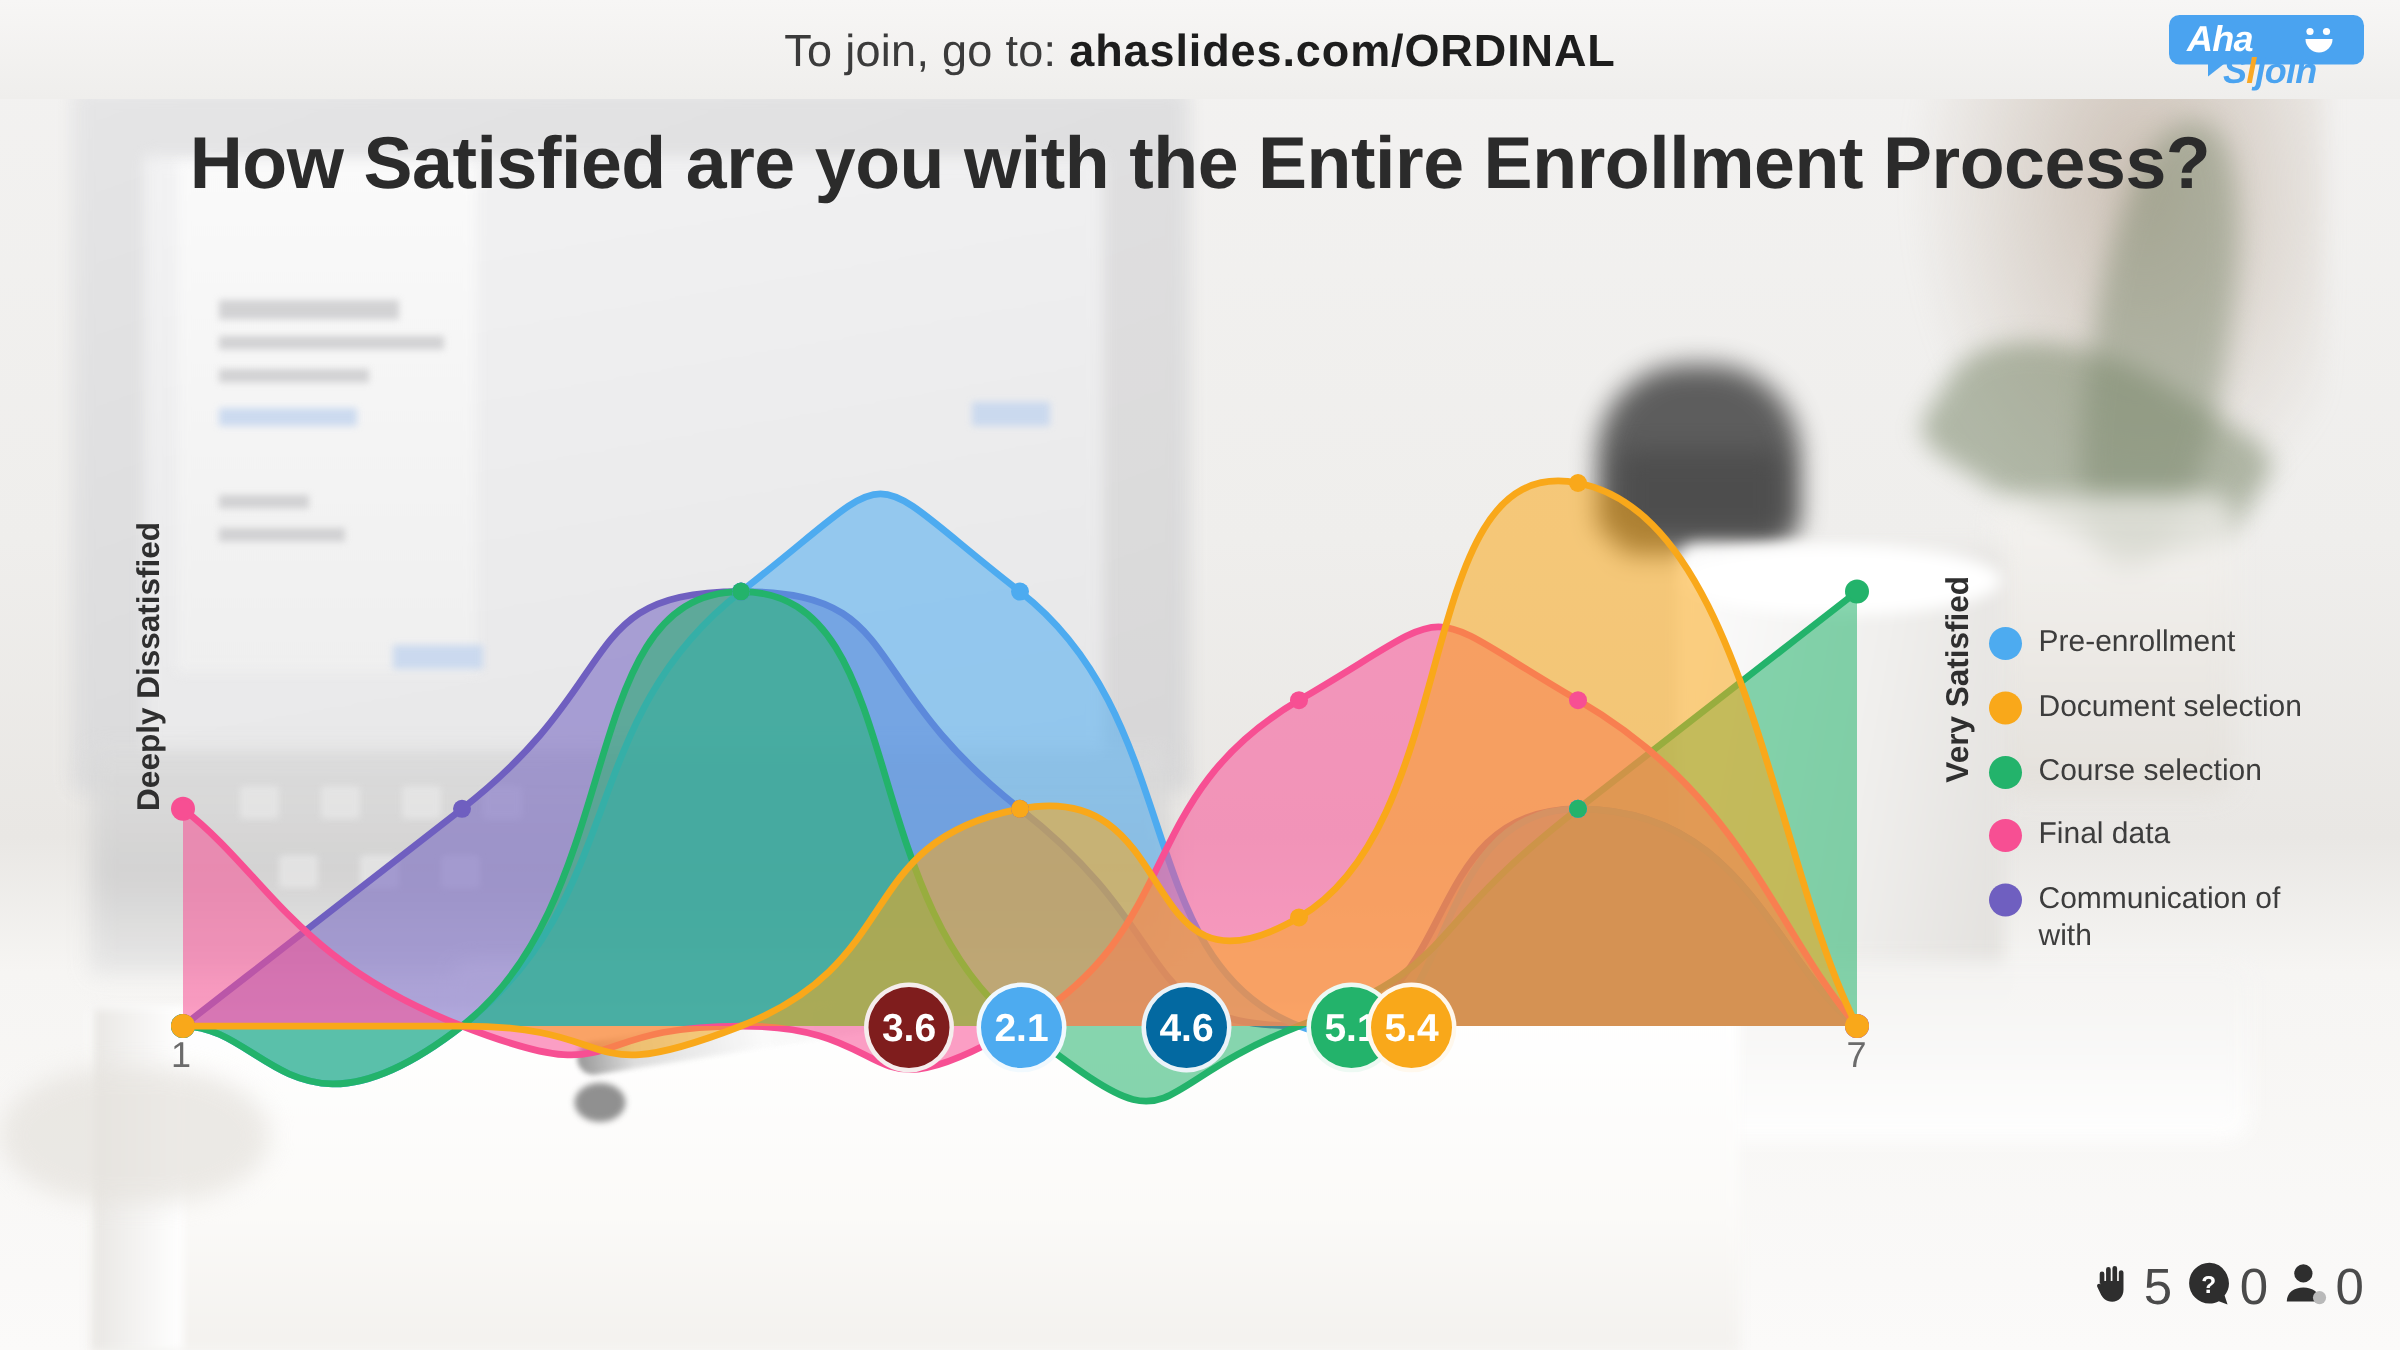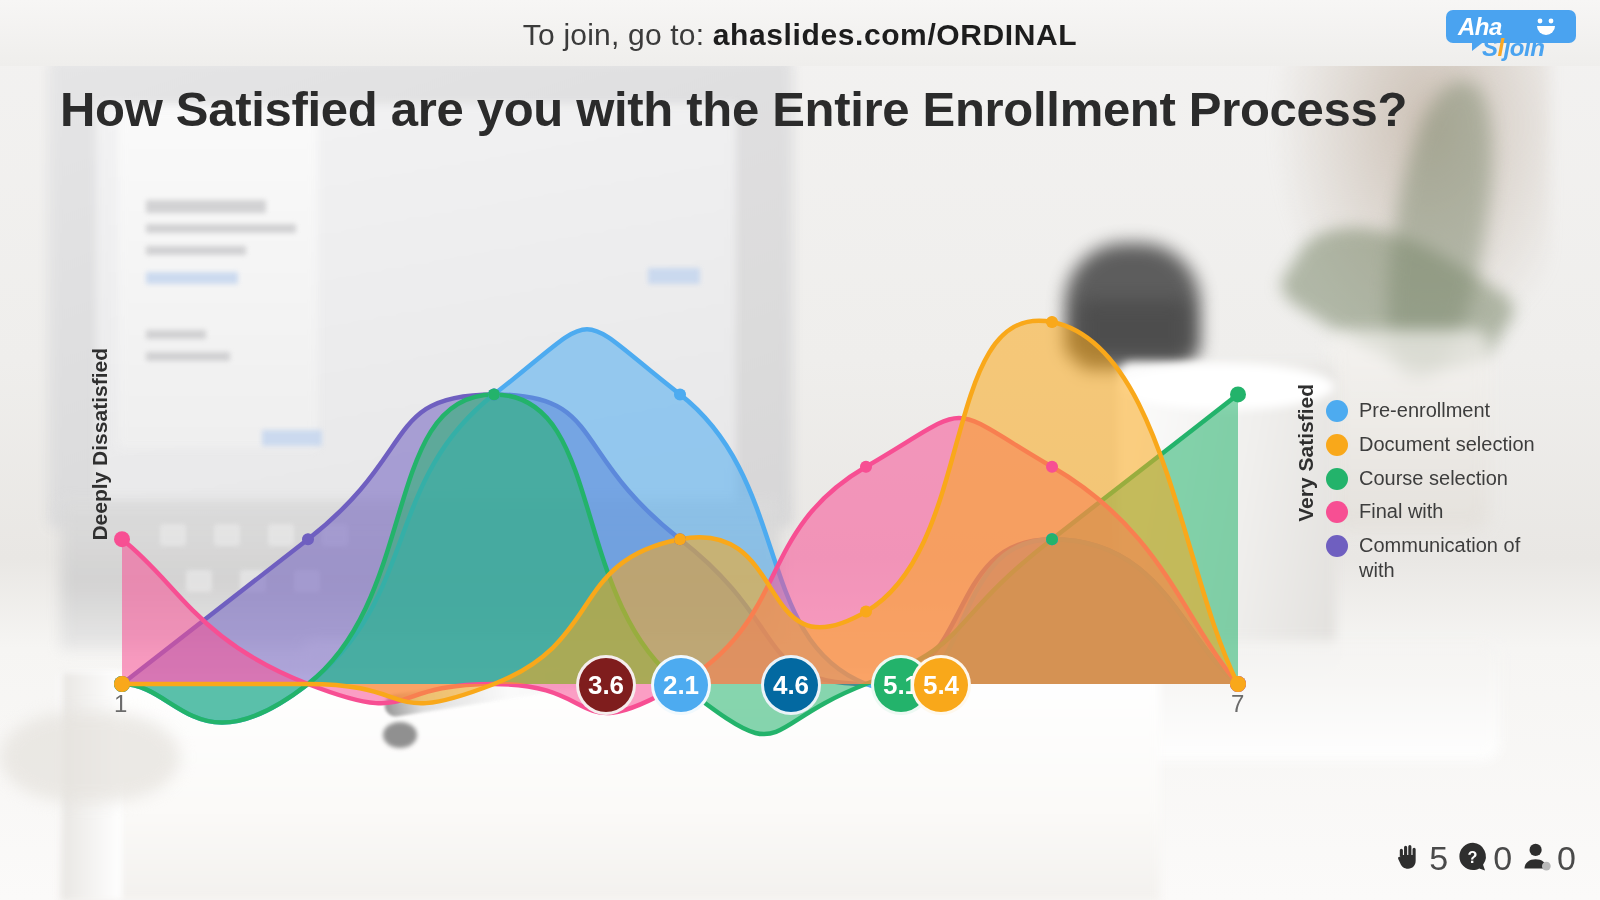--- a/index.html
+++ b/index.html
@@ -145,21 +145,21 @@
     position:absolute;left:97px;top:7px;width:22px;height:20px;
   }
   .logo .slides{
     position:absolute;left:44px;top:24px;font-size:24px;font-weight:bold;
     color:#4aa3f0;font-style:italic;letter-spacing:-.5px;
   }
   .logo .slides .l{color:#f9a825;}
 
   .title{
     position:absolute;left:60px;top:82px;width:1480px;
-    text-align:left;font-size:49px;line-height:1.12;
+    text-align:center;font-size:49px;line-height:1.12;
     font-weight:bold;color:#2b2b2b;letter-spacing:-.3px;
   }
 
   .axis-label{
     position:absolute;font-size:21px;font-weight:bold;color:#2f2f2f;
     white-space:nowrap;transform-origin:left top;
   }
   .axis-left{left:88px;top:348px;transform:rotate(-90deg) translate(-100%,0);}
   .axis-right{left:1294px;top:384px;transform:rotate(-90deg) translate(-100%,0);}
 
@@ -168,21 +168,21 @@
   }
   .tick-1{left:114px;top:690px;}
   .tick-7{left:1231px;top:690px;}
 
   #chart{position:absolute;left:0;top:0;}
 
   .legend{
     position:absolute;left:1326px;top:398px;width:250px;
   }
   .legend-row{
-    display:flex;align-items:flex-start;margin-bottom:9px;
+    display:flex;align-items:flex-start;margin-bottom:9px;margin-top:18px;
   }
   .legend-dot{
     width:22px;height:22px;border-radius:50%;flex:0 0 22px;margin-top:2px;
   }
   .legend-text{
     margin-left:11px;font-size:20px;color:#3d3d3d;line-height:1.24;
     max-width:196px;
   }
 
   .bubble-val{
@@ -333,21 +333,21 @@
       <div class="legend-row">
         <div class="legend-dot" style="background: rgb(249, 168, 26);"></div>
         <div class="legend-text">Document selection</div>
       </div>
       <div class="legend-row">
         <div class="legend-dot" style="background: rgb(35, 179, 107);"></div>
         <div class="legend-text">Course selection</div>
       </div>
       <div class="legend-row">
         <div class="legend-dot" style="background: rgb(247, 79, 147);"></div>
-        <div class="legend-text">Final with</div>
+        <div class="legend-text">Final data</div>
       </div>
       <div class="legend-row">
         <div class="legend-dot" style="background: rgb(111, 95, 192);"></div>
         <div class="legend-text">Communication of with</div>
       </div>
     </div>
 
   <div id="bubbles">
       <div class="bubble-val" style="left: 576px; top: 655px; width: 60px; height: 60px; background: #7f1d1d; z-index: 10;">3.6</div>
       <div class="bubble-val" style="left: 651px; top: 655px; width: 60px; height: 60px; background: rgb(77, 171, 240); z-index: 11;">2.1</div>

